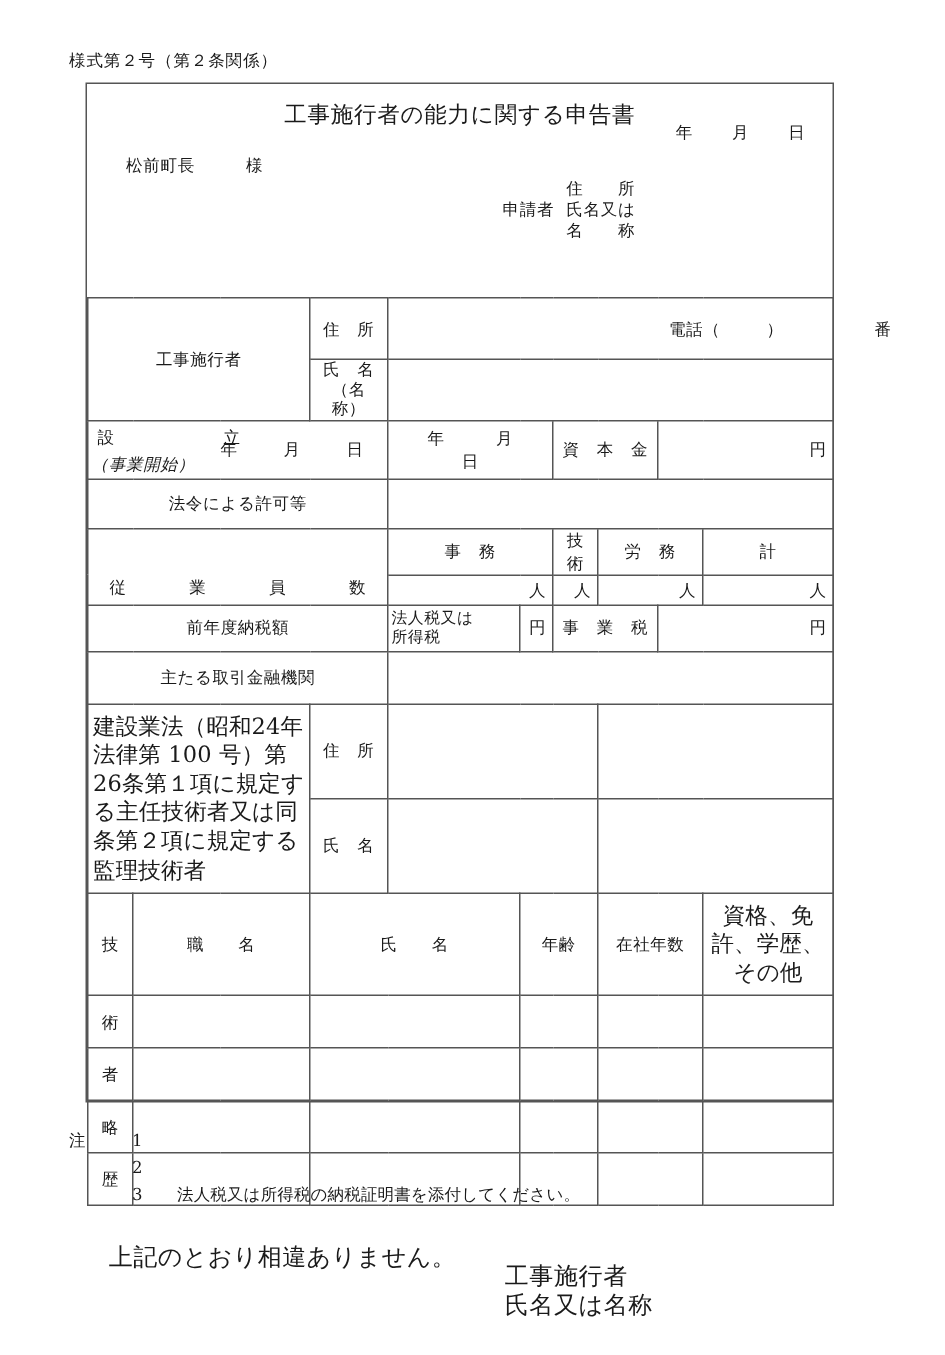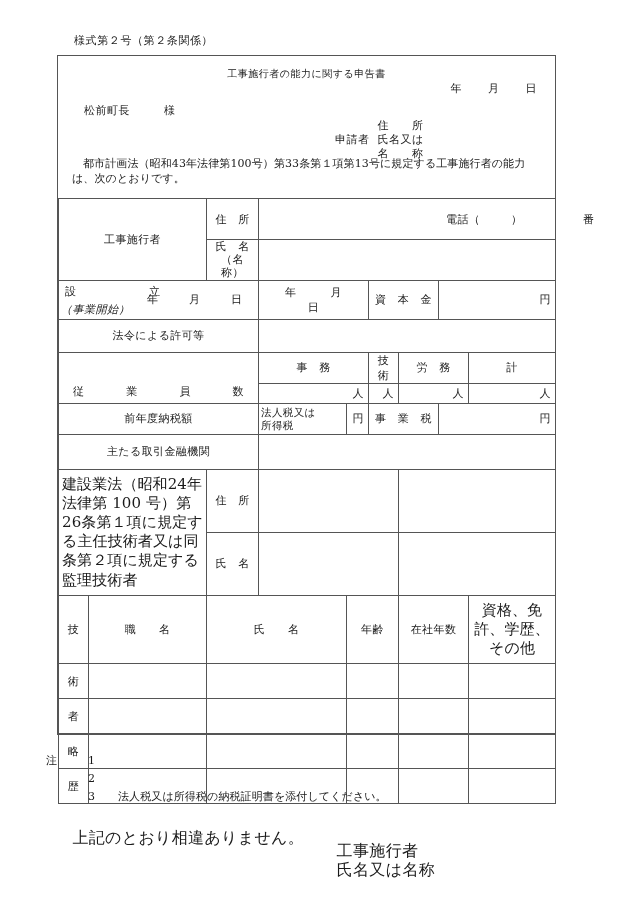--- a/index.html
+++ b/index.html
@@ -23,21 +23,20 @@
   }
 
   
   .form-no {
     position: absolute;
     left: 46px;
     top: 33px;
     font-size: 11px;
     letter-spacing: 0.6px;
     white-space: nowrap;
-    margin-left: 28px;
   }
 
   
   .frame {
     position: absolute;
     left: 57px;
     top: 55px;
     width: 499px;
     height: 680px;
     border: 1px solid #555;
@@ -48,21 +47,21 @@
   .head-block {
     position: relative;
     height: 142px;
     box-sizing: border-box;
   }
   .doc-title {
     position: absolute;
     left: 0; right: 0;
     top: 11px;
     text-align: center;
-    font-size: 10px;
+    font-size: 15px;
     letter-spacing: 0.5px;
   }
   .date-line {
     position: absolute;
     right: 18px;
     top: 25px;
     font-size: 11px;
     letter-spacing: 0.5px;
   }
   .date-line span { margin-left: 22px; }
@@ -262,21 +261,20 @@
 
       <div class="applicant">
         <div class="applicant-label">申請者</div>
         <div class="applicant-fields">
           <div>住　　所</div>
           <div>氏名又は</div>
           <div>名　　称</div>
         </div>
       </div>
 
-      <div class="lead-text">都市計画法（昭和43年法律第100号）第33条第１項第13号に規定する工事施行者の能力は、次のとおりです。</div>
     </div>
 
     <table class="grid">
       <colgroup>
         <col style="width:30px">
         <col style="width:58px">
         <col style="width:60px">
         <col style="width:25px">
         <col style="width:27px">
         <col style="width:88px">

